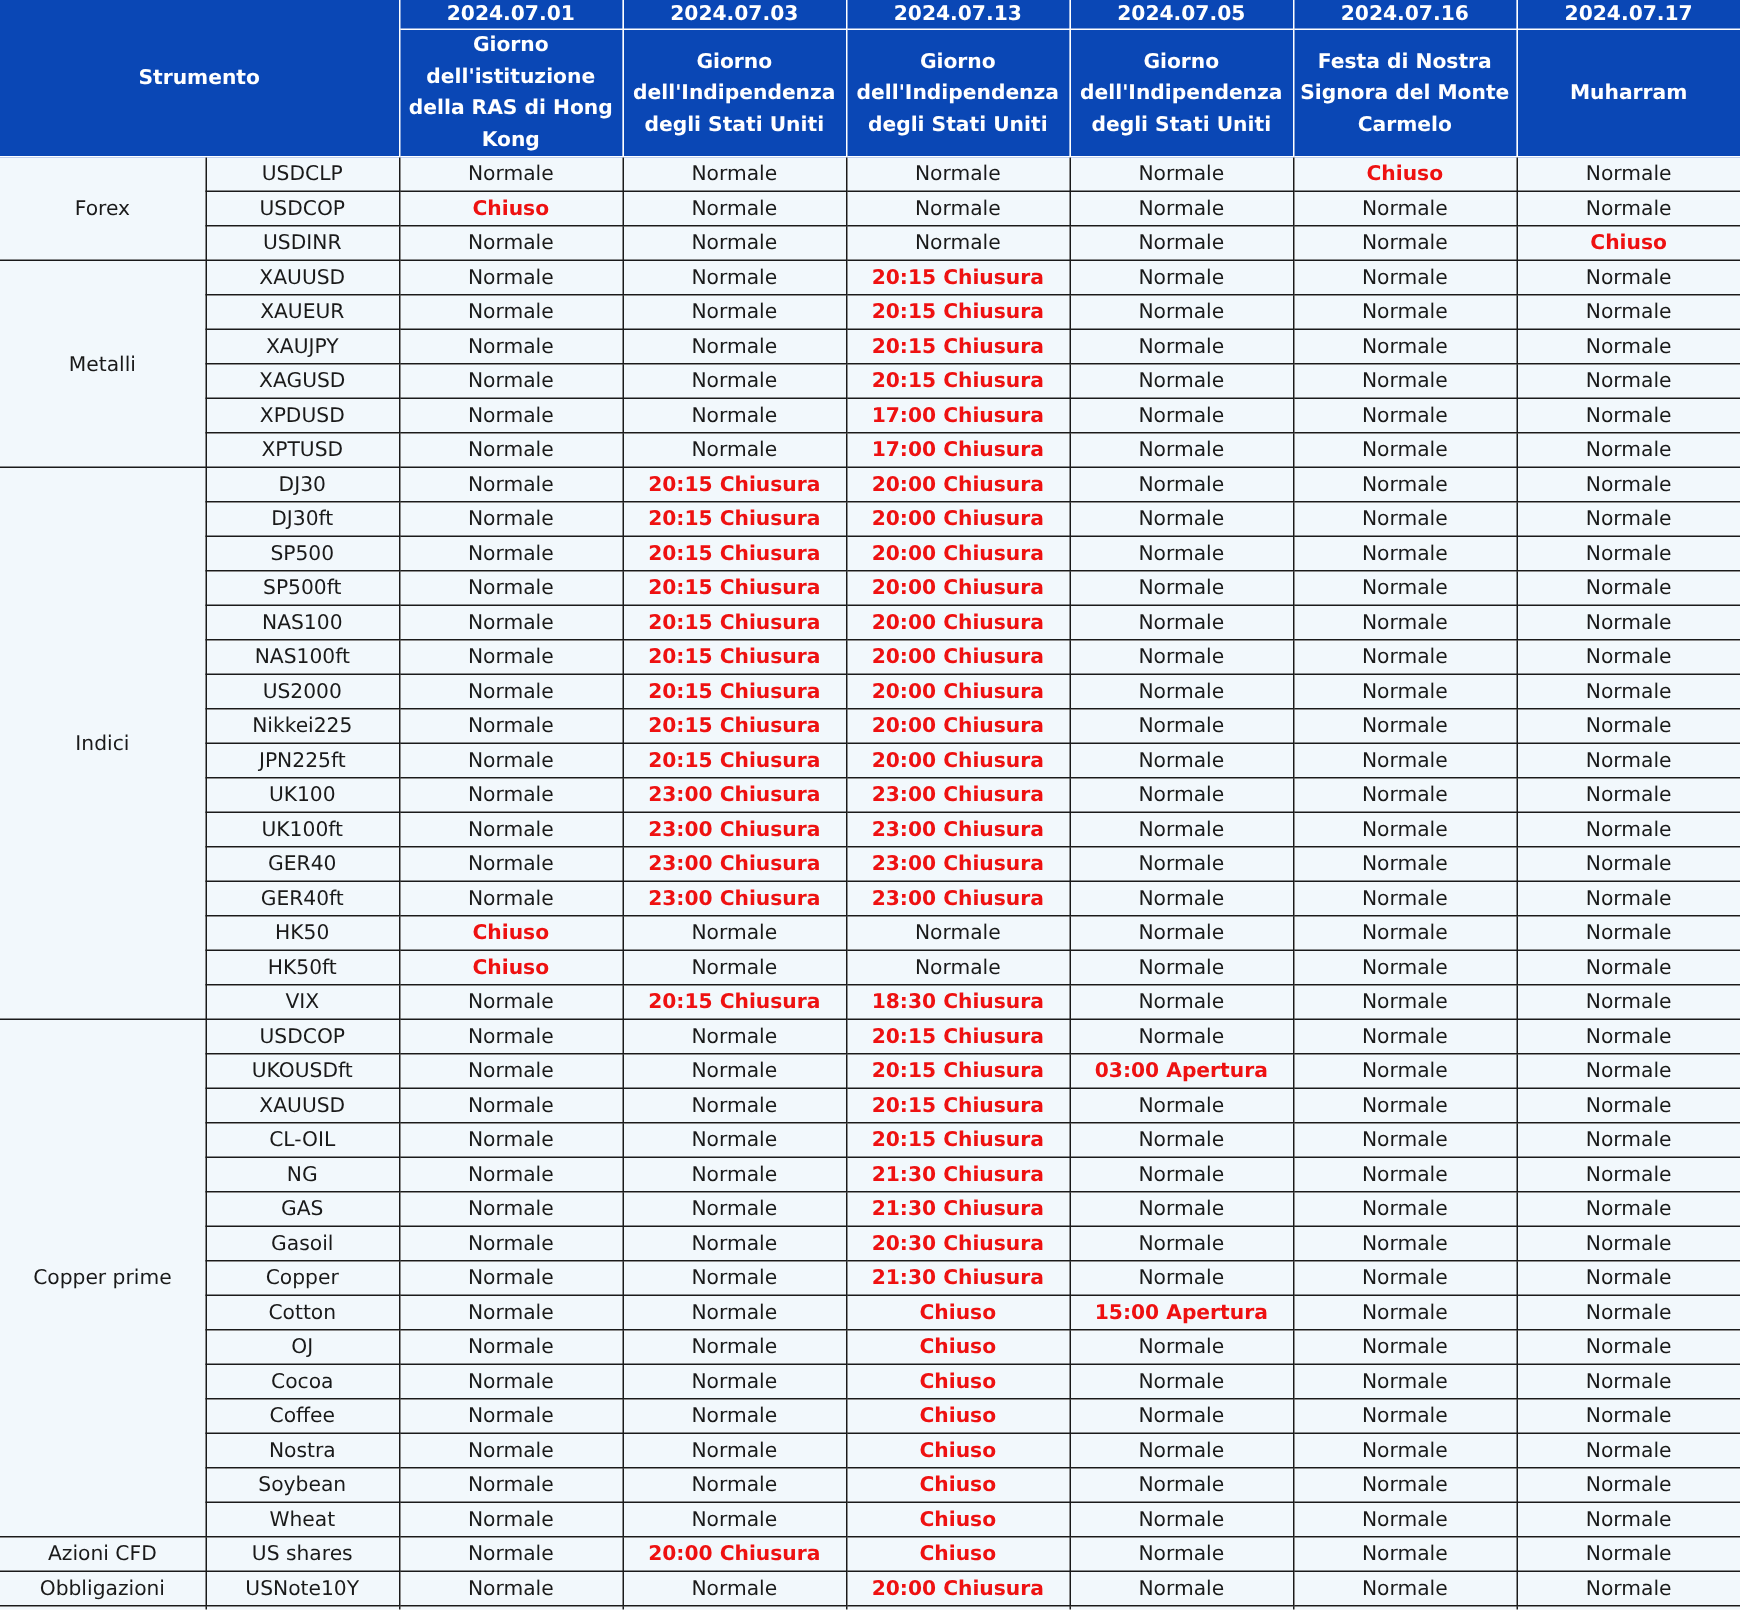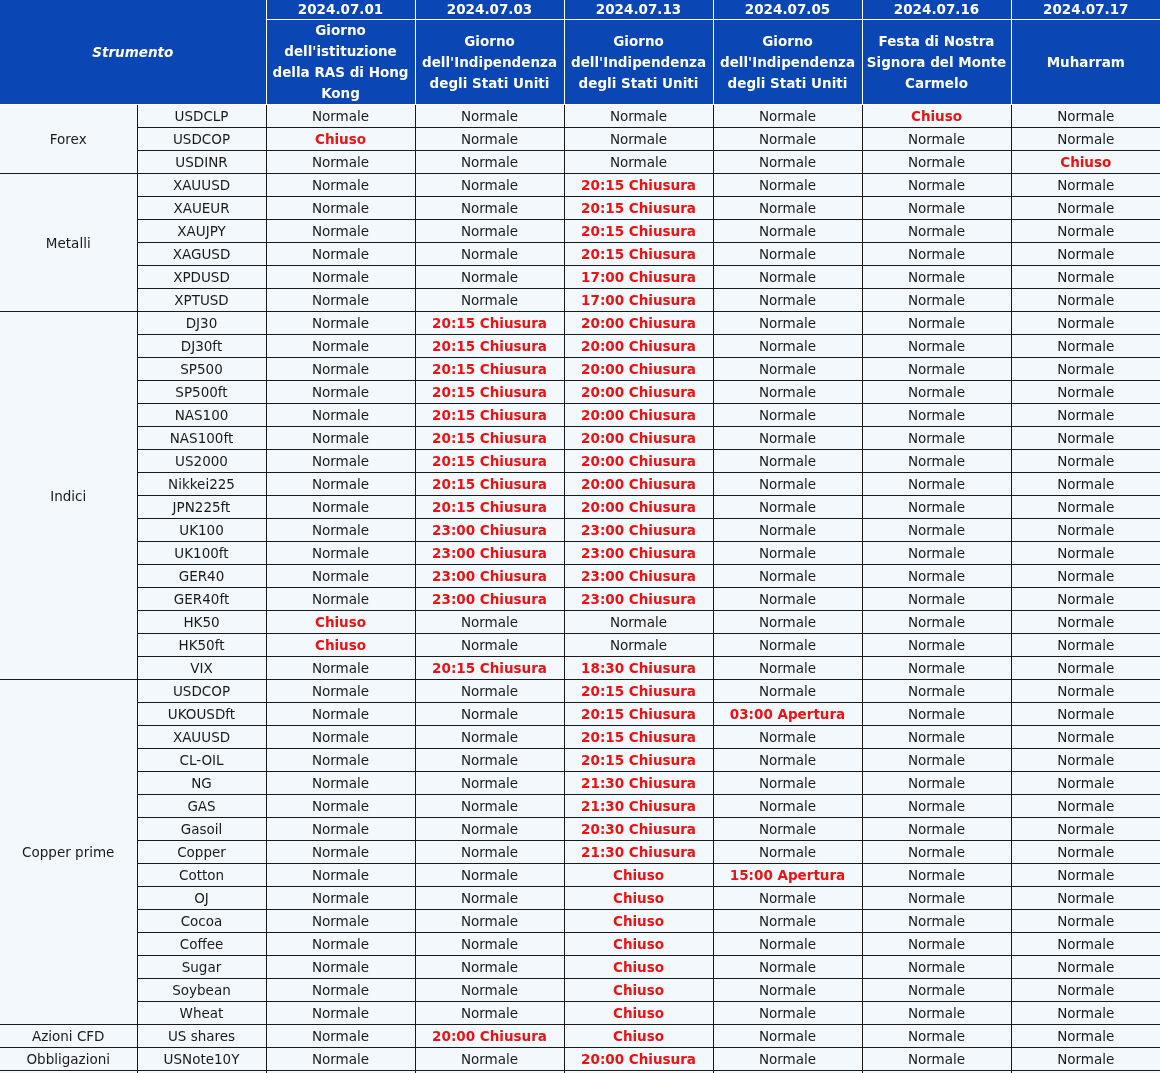--- a/index.html
+++ b/index.html
@@ -20,21 +20,21 @@
     font-weight: bold;
     text-align: center;
     border: 1px solid #ffffff;
     border-top: none;
     padding: 0 2px;
     line-height: 21px;
     font-size: 13.5px;
   }
   th.date { height: 19px; line-height: 19px; }
   th.name { height: 63px; line-height: 21px; }
-  th.first { border-left: none; font-style: italic; }
+  th.first { border-left: none; }
   th.last { border-right: none; }
   td {
     background: #f2f8fc;
     color: #1a1a1a;
     text-align: center;
     border: 1px solid #1a1a1a;
     height: 22px;
     line-height: 22px;
     padding: 0;
     white-space: nowrap;
@@ -410,21 +410,21 @@
       <tr>
         <td>Coffee</td>
         <td class="">Normale</td>
         <td class="">Normale</td>
         <td class="alert">Chiuso</td>
         <td class="">Normale</td>
         <td class="">Normale</td>
         <td class=" lastcol">Normale</td>
       </tr>
       <tr>
-        <td>Sugar</td>
+        <td>Nostra</td>
         <td class="">Normale</td>
         <td class="">Normale</td>
         <td class="alert">Chiuso</td>
         <td class="">Normale</td>
         <td class="">Normale</td>
         <td class=" lastcol">Normale</td>
       </tr>
       <tr>
         <td>Soybean</td>
         <td class="">Normale</td>

